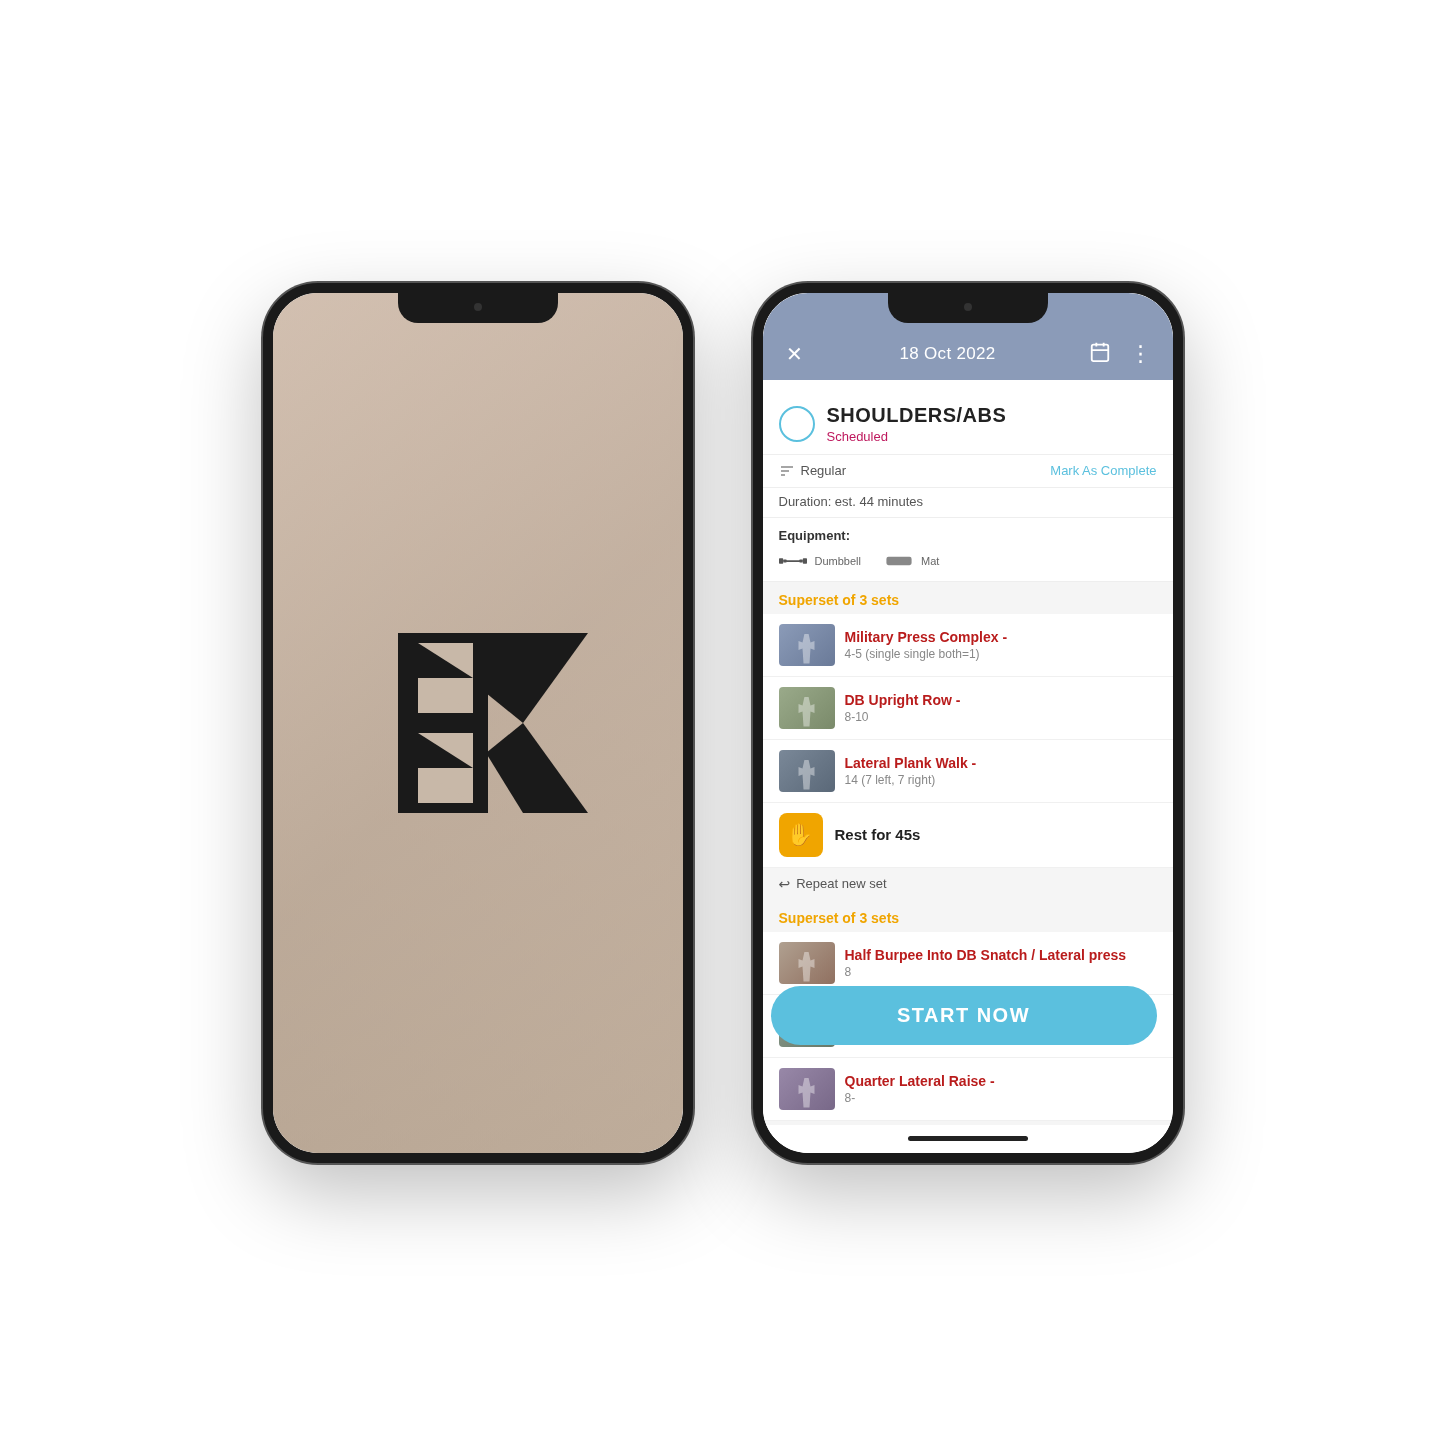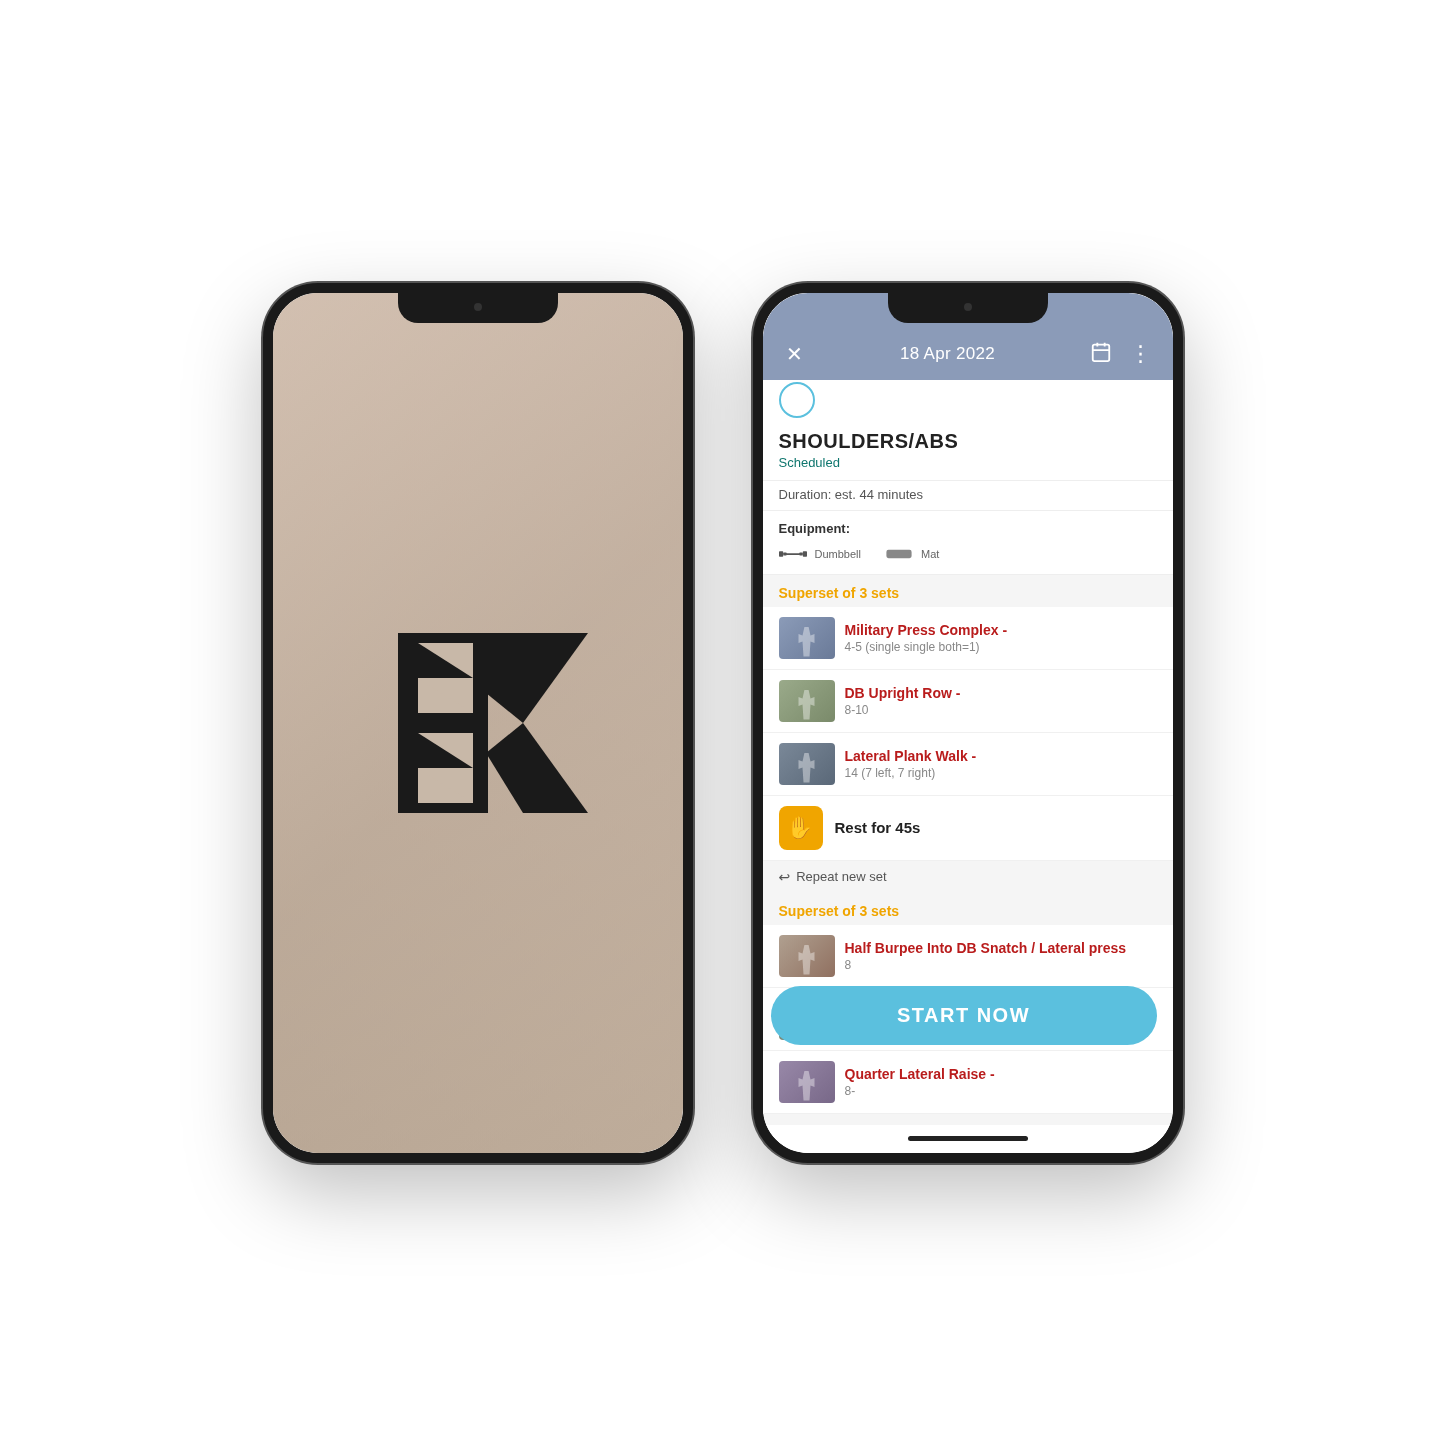--- a/index.html
+++ b/index.html
@@ -117,45 +117,44 @@
       letter-spacing: 0.3px;
     }
     .nav-right {
       display: flex;
       gap: 8px;
     }
 
     
     .workout-header {
       background: #fff;
-      padding: 0 16px 10px;
+      padding: 24px 16px 10px;
       display: flex;
       align-items: flex-start;
       gap: 12px;
       border-bottom: 1px solid #eee;
       flex-shrink: 0;
-      flex-direction: column;
     }
     .circle-icon {
       width: 36px;
       height: 36px;
       border-radius: 50%;
       border: 2.5px solid #5bc0de;
       flex-shrink: 0;
       margin-top: 2px;
     }
     .workout-title {
       font-size: 20px;
       font-weight: 700;
       color: #222;
       letter-spacing: 0.5px;
     }
     .workout-subtitle {
       font-size: 13px;
-      color: #0f766e;
+      color: #be185d;
       margin-top: 2px;
     }
 
     
     .info-row {
       background: #fff;
       padding: 8px 16px;
       display: flex;
       align-items: center;
       justify-content: space-between;
@@ -405,21 +404,21 @@
   </div>
 </div>
 
 <div class="phone right-phone">
   <div class="phone-inner">
 
     <div class="status-bar"></div>
 
     <div class="top-nav">
       <span class="nav-icon">✕</span>
-      <span class="nav-title">18 Apr 2022</span>
+      <span class="nav-title">18 Oct 2022</span>
       <div class="nav-right">
         <span class="nav-icon">
           <svg width="22" height="22" viewBox="0 0 24 24" fill="none" stroke="#fff" stroke-width="2">
             <rect x="3" y="4" width="18" height="18" rx="2"></rect>
             <line x1="16" y1="2" x2="16" y2="6"></line>
             <line x1="8" y1="2" x2="8" y2="6"></line>
             <line x1="3" y1="10" x2="21" y2="10"></line>
           </svg>
         </span>
         <span class="nav-icon" style="font-size:22px; color:#fff;">⋮</span>
@@ -427,20 +426,31 @@
     </div>
 
     <div class="workout-header">
       <div class="circle-icon"></div>
       <div>
         <div class="workout-title">SHOULDERS/ABS</div>
         <div class="workout-subtitle">Scheduled</div>
       </div>
     </div>
 
+    <div class="info-row">
+      <div class="info-left">
+        <svg width="16" height="16" viewBox="0 0 24 24" fill="none" stroke="#888" stroke-width="2">
+          <line x1="3" y1="6" x2="21" y2="6"></line>
+          <line x1="3" y1="12" x2="15" y2="12"></line>
+          <line x1="3" y1="18" x2="9" y2="18"></line>
+        </svg>
+        <span>Regular</span>
+      </div>
+      <span class="mark-complete">Mark As Complete</span>
+    </div>
 
     <div class="duration-row">
       <span>Duration: est. 44 minutes</span>
     </div>
 
     <div class="equipment-section">
       <div class="equipment-label">Equipment:</div>
       <div class="equipment-items">
         <div class="equipment-item">
           <svg class="dumbbell-svg" viewBox="0 0 40 24" fill="none" stroke="#555" stroke-width="2.5" stroke-linecap="round">

